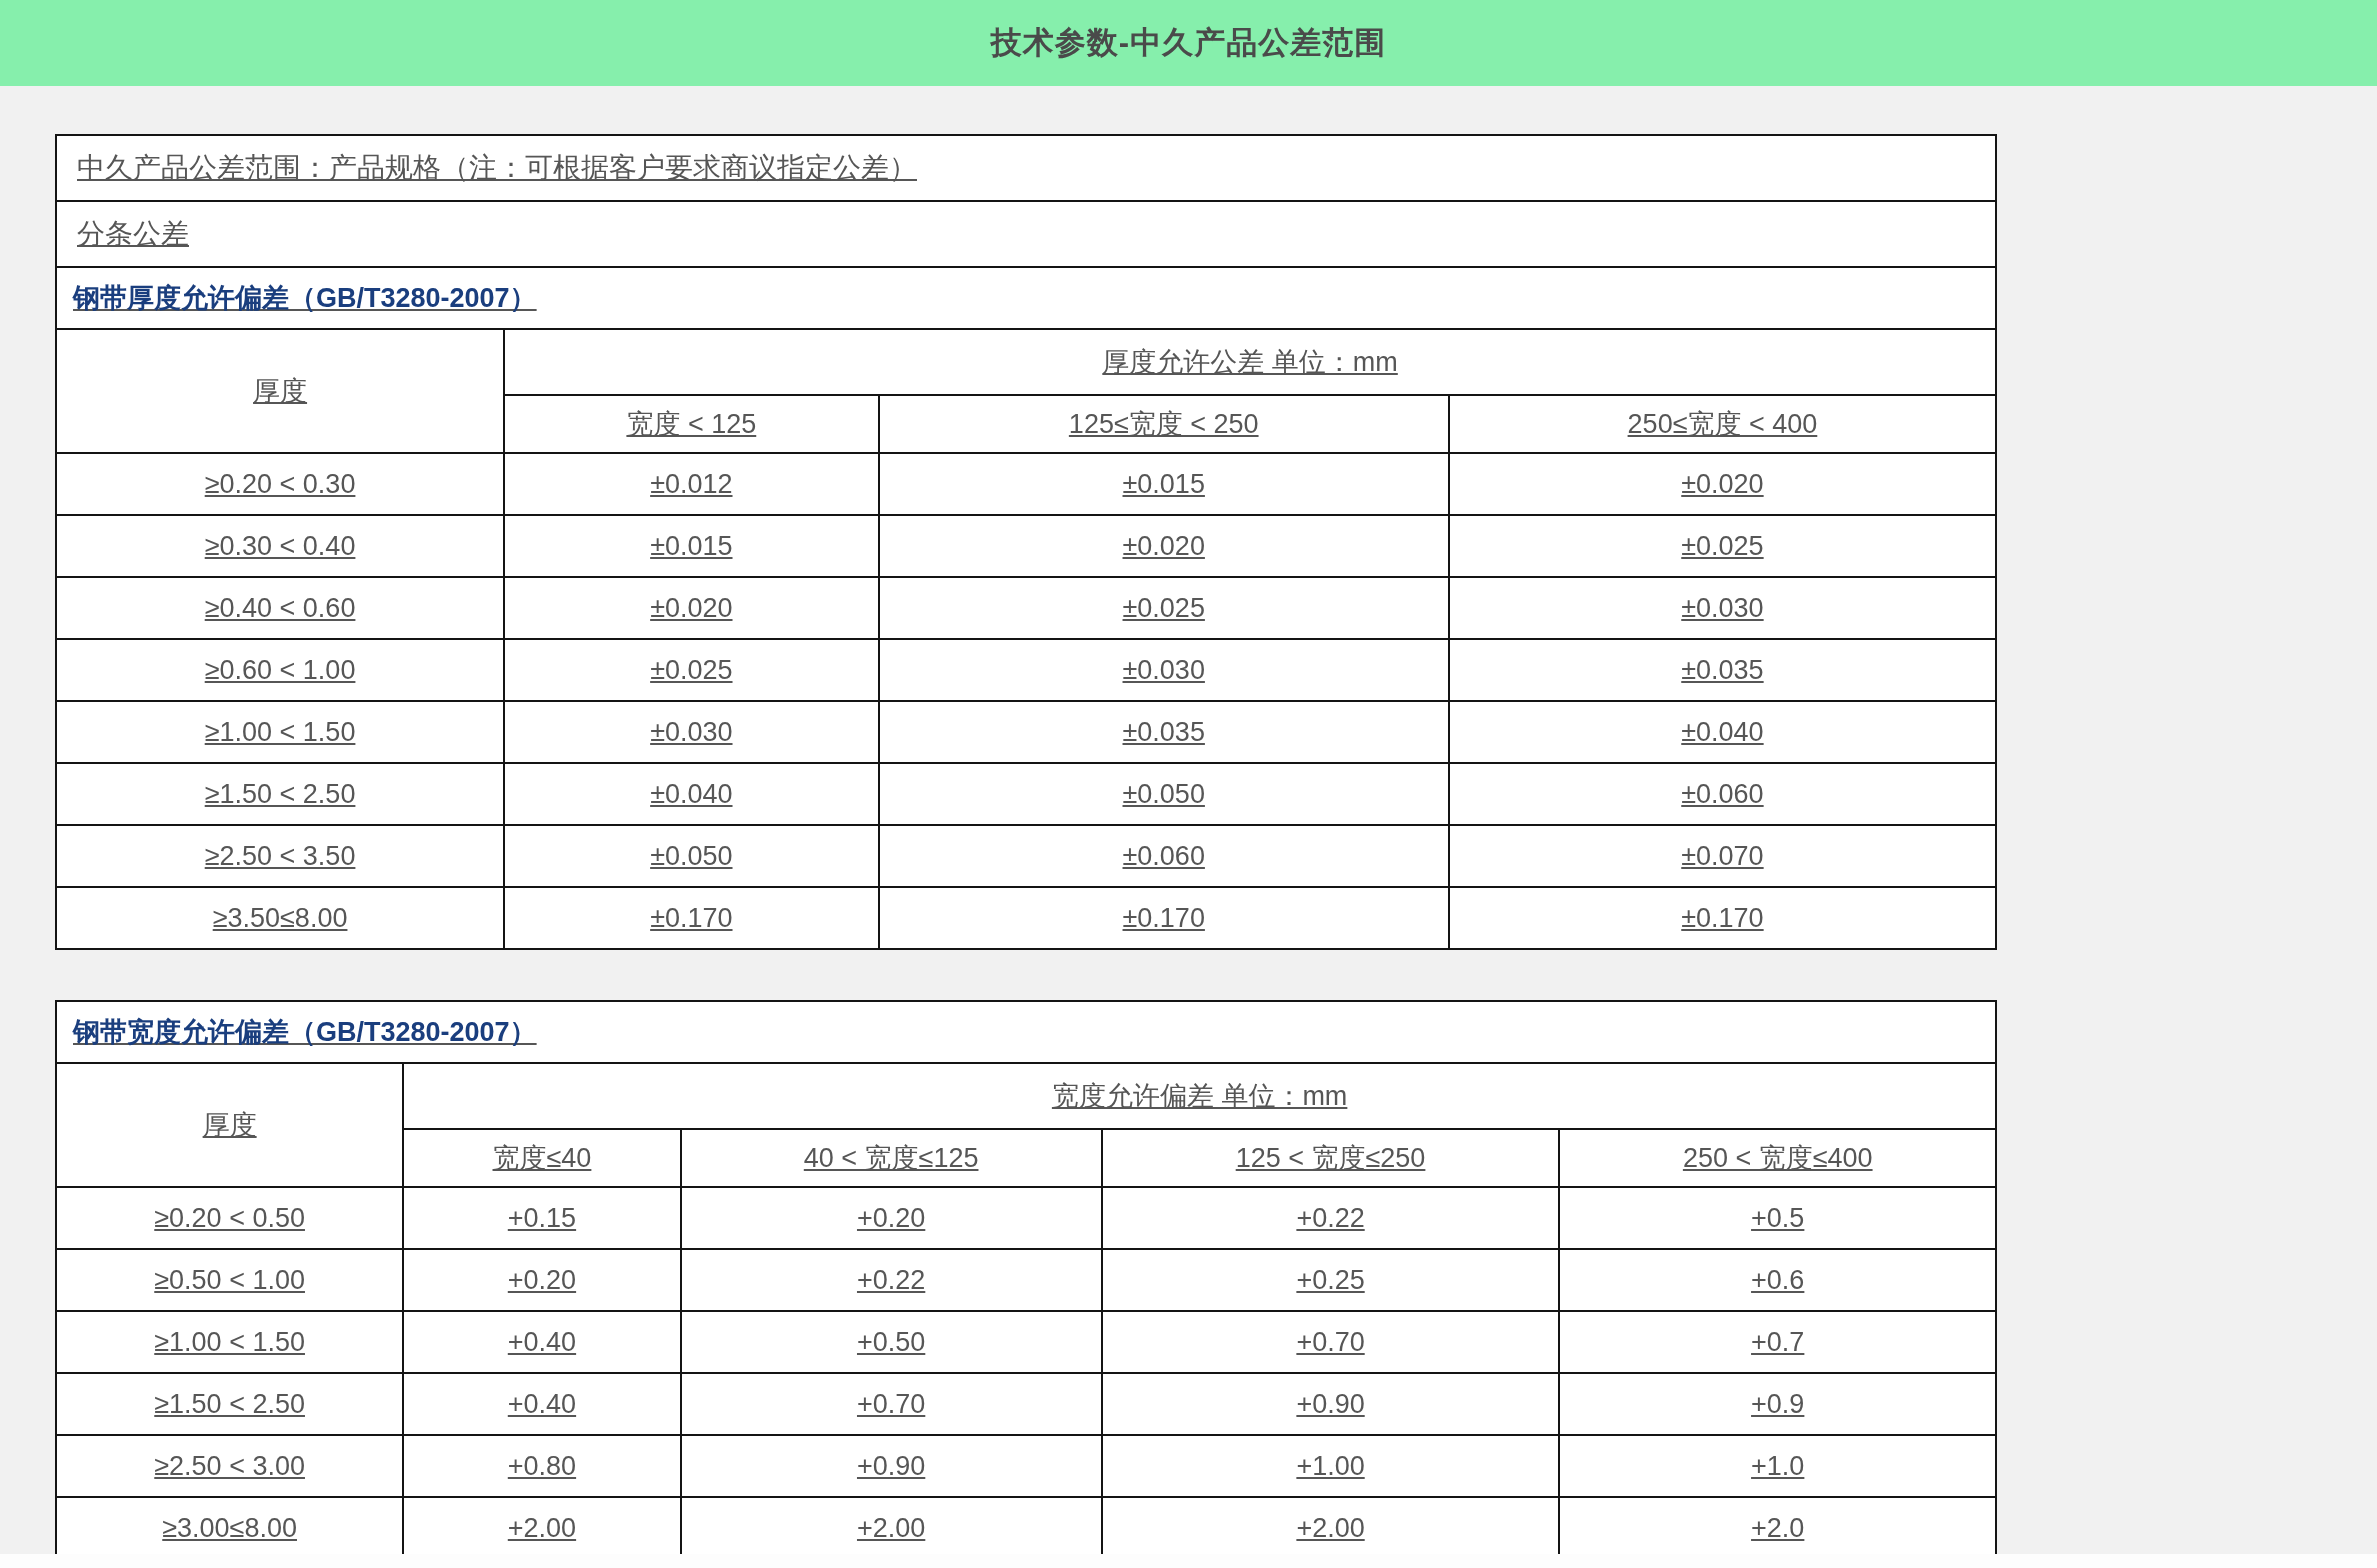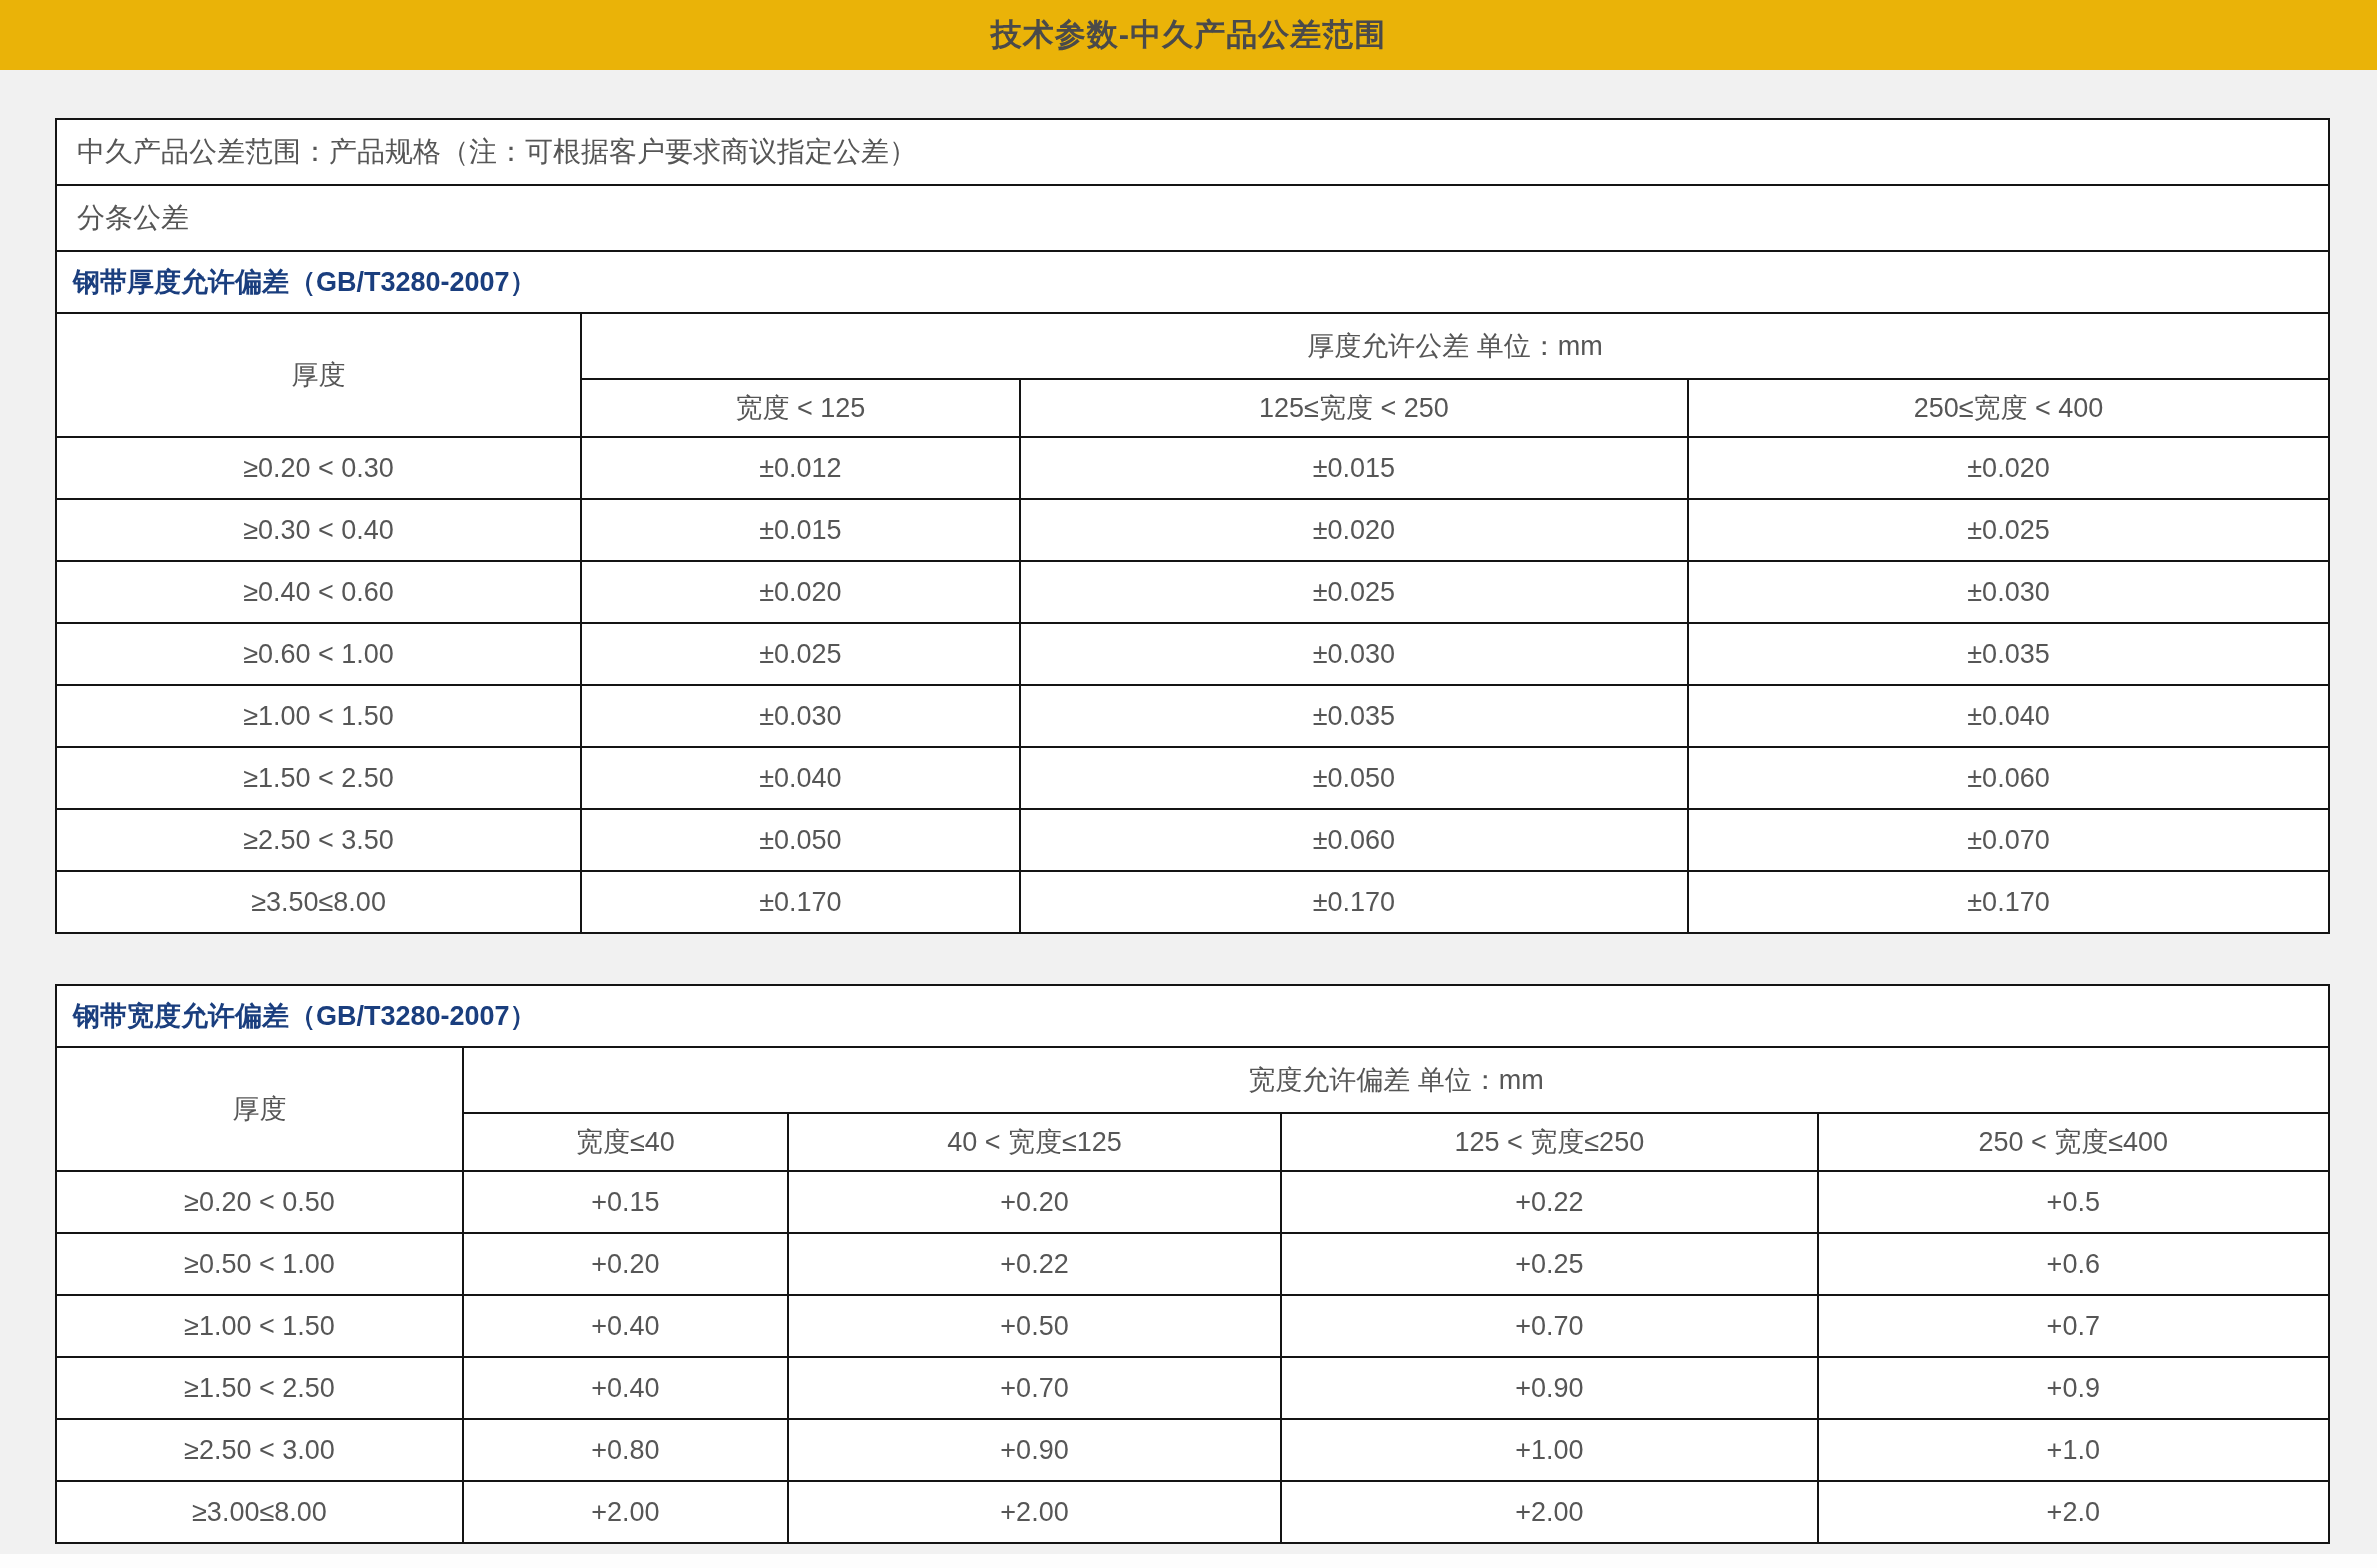--- a/index.html
+++ b/index.html
@@ -8,40 +8,41 @@
   }
   body {
     width: 2377px;
     height: 1568px;
     background: #F1F1F1;
     font-family: "Liberation Sans", "DejaVu Sans", sans-serif;
     color: #565656;
     overflow: hidden;
   }
   .title-bar {
-    height: 70px;
-    background: #eab308;
+    height: 86px;
+    background: #86efac;
     display: flex;
     align-items: center;
     justify-content: center;
   }
   .page-title {
     font-size: 31px;
     font-weight: bold;
     color: #4A4A4A;
     letter-spacing: 1px;
   }
   .content {
     padding: 48px 47px 0 55px;
   }
   table.tol-table {
-    width: 2275px;
+    width: 1942px;
     border-collapse: collapse;
     background: #FFFFFF;
     table-layout: fixed;
+    text-decoration: underline;
   }
   table.tol-table td {
     border: 2px solid #141414;
     font-size: 27px;
     color: #565656;
     text-align: center;
     vertical-align: middle;
     padding: 0;
     overflow: hidden;
   }

